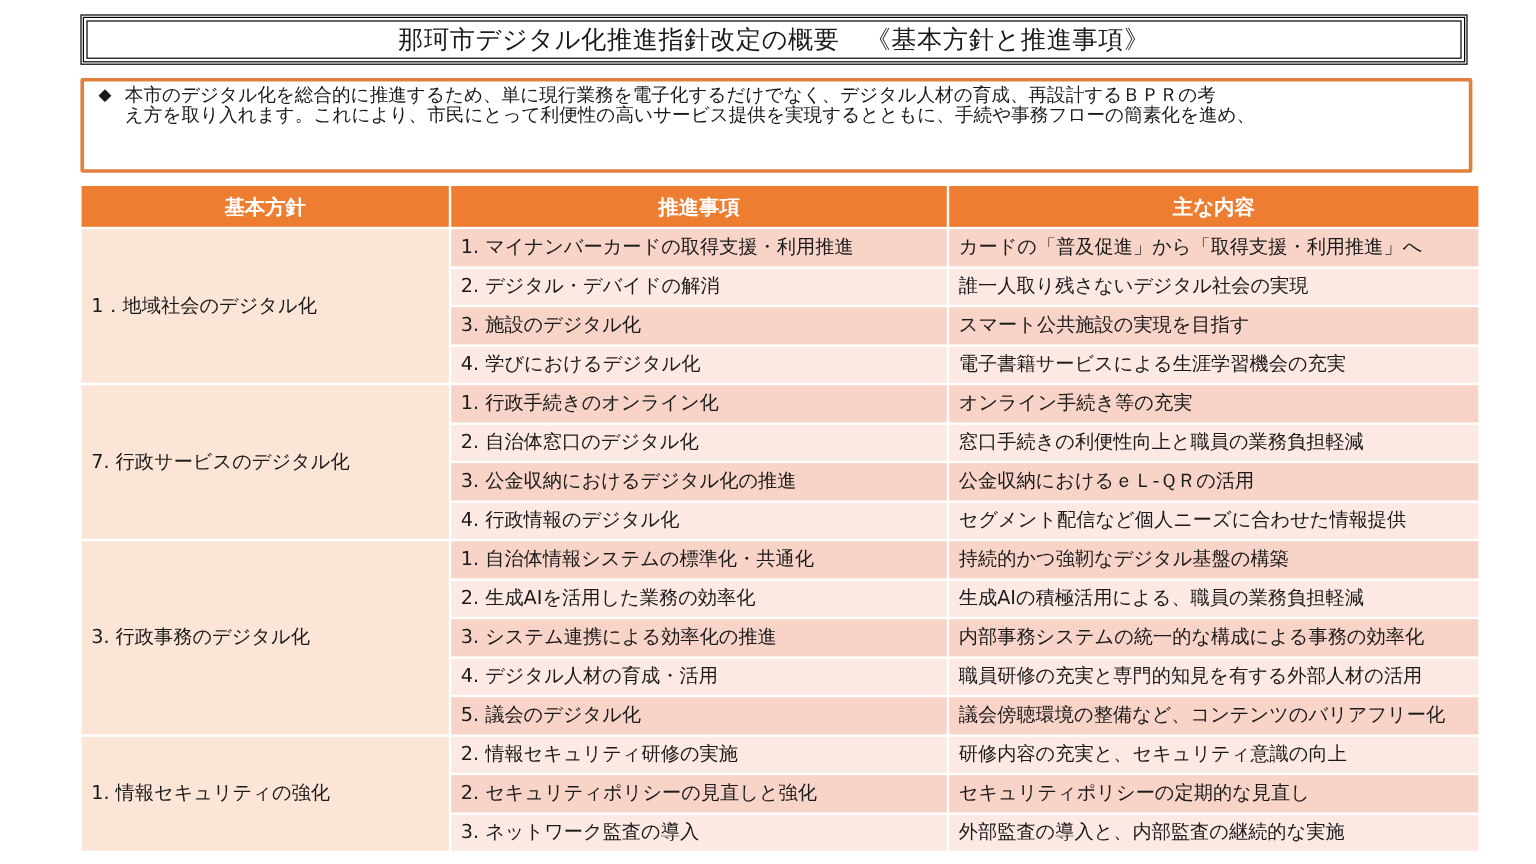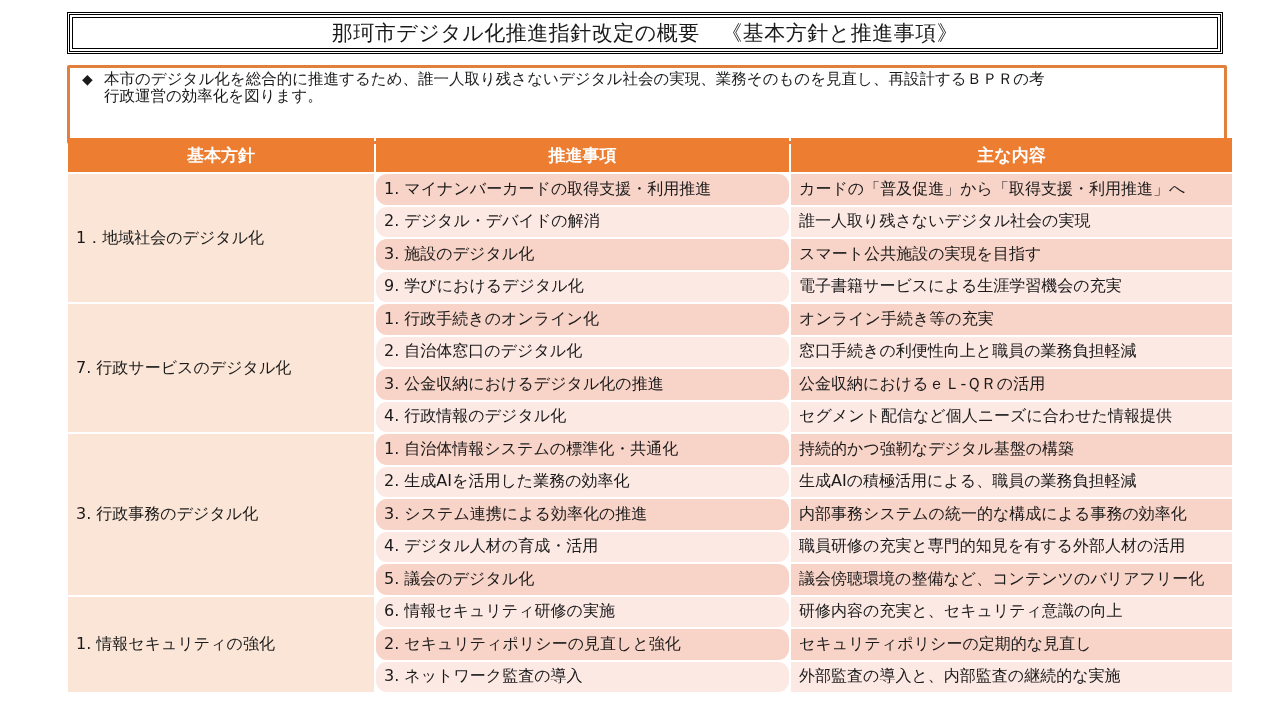--- a/index.html
+++ b/index.html
@@ -8,43 +8,43 @@
   .title-box { position:absolute; left:67px; top:12px; width:1156px; height:42px;
                border:3px double #000; outline:1px solid #000; outline-offset:-6px;
                box-sizing:border-box; display:flex; align-items:center; justify-content:center;
                font-size:21px; letter-spacing:0.5px; }
   .title-box span { white-space:pre; }
   .summary-box { position:absolute; left:67px; top:65px; width:1160px; height:79px;
                  border:3px solid #e0803c; border-radius:2px; box-sizing:border-box;
                  padding:3px 10px 0 12px; font-size:15.5px; line-height:17px; display:flex; }
   .summary-box .bullet { width:22px; flex:0 0 22px; font-size:14px; }
   .summary-box .text { flex:1; }
-  table.main { position:absolute; left:68px; top:138px; width:1160px; border-collapse:separate;
+  table.main { position:absolute; left:68px; top:155px; width:1160px; border-collapse:separate;
                border-spacing:2px 2px; margin:-2px; table-layout:fixed; }
   table.main th { background:#ed7d31; color:#fff; font-weight:bold; font-size:17px;
                   height:34px; text-align:center; padding:0; }
   table.main td { font-size:16px; padding:0 0 0 8px; height:30.5px; white-space:nowrap; }
   td.policy { background:#fbe5d6; font-size:19px; padding-left:10px; }
-  td.item { font-size:17px;border-radius:11px; }
+  td.item { font-size:17px; }
   td.content { font-size:14.5px; padding-left:10px;margin-top:36px; }
   tr.odd td.item, tr.odd td.content { background:#f8d3c7; }
   tr.even td.item, tr.even td.content { background:#fce9e4; }
 </style>
 </head>
 <body>
 
 <div class="title-box">
   <span>那珂市デジタル化推進指針改定の概要　《基本方針と推進事項》</span>
 </div>
 
 <div class="summary-box">
   <div class="bullet">◆</div>
   <div class="text">
-    <div>本市のデジタル化を総合的に推進するため、誰一人取り残さないデジタル社会の実現、業務そのものを見直し、再設計するＢＰＲの考</div>
-    <div>行政運営の効率化を図ります。</div>
+    <div>本市のデジタル化を総合的に推進するため、単に現行業務を電子化するだけでなく、デジタル人材の育成、再設計するＢＰＲの考</div>
+    <div>え方を取り入れます。これにより、市民にとって利便性の高いサービス提供を実現するとともに、手続や事務フローの簡素化を進め、</div>
   </div>
 </div>
 
 <table class="main">
   <colgroup>
       <col style="width:306px">
       <col style="width:413px">
       <col style="width:441px">
     </colgroup>
   <thead>
@@ -62,21 +62,21 @@
     </tr>
     <tr class="even">
       <td class="item">2. デジタル・デバイドの解消</td>
       <td class="content">誰一人取り残さないデジタル社会の実現</td>
     </tr>
     <tr class="odd">
       <td class="item">3. 施設のデジタル化</td>
       <td class="content">スマート公共施設の実現を目指す</td>
     </tr>
     <tr class="even">
-      <td class="item">9. 学びにおけるデジタル化</td>
+      <td class="item">4. 学びにおけるデジタル化</td>
       <td class="content">電子書籍サービスによる生涯学習機会の充実</td>
     </tr>
 
     <tr class="odd">
       <td class="policy" rowspan="4">7. 行政サービスのデジタル化</td>
       <td class="item">1. 行政手続きのオンライン化</td>
       <td class="content">オンライン手続き等の充実</td>
     </tr>
     <tr class="even">
       <td class="item">2. 自治体窓口のデジタル化</td>
@@ -108,21 +108,21 @@
       <td class="item">4. デジタル人材の育成・活用</td>
       <td class="content">職員研修の充実と専門的知見を有する外部人材の活用</td>
     </tr>
     <tr class="odd">
       <td class="item">5. 議会のデジタル化</td>
       <td class="content">議会傍聴環境の整備など、コンテンツのバリアフリー化</td>
     </tr>
 
     <tr class="even">
       <td class="policy" rowspan="3">1. 情報セキュリティの強化</td>
-      <td class="item">6. 情報セキュリティ研修の実施</td>
+      <td class="item">2. 情報セキュリティ研修の実施</td>
       <td class="content">研修内容の充実と、セキュリティ意識の向上</td>
     </tr>
     <tr class="odd">
       <td class="item">2. セキュリティポリシーの見直しと強化</td>
       <td class="content">セキュリティポリシーの定期的な見直し</td>
     </tr>
     <tr class="even">
       <td class="item">3. ネットワーク監査の導入</td>
       <td class="content">外部監査の導入と、内部監査の継続的な実施</td>
     </tr>

